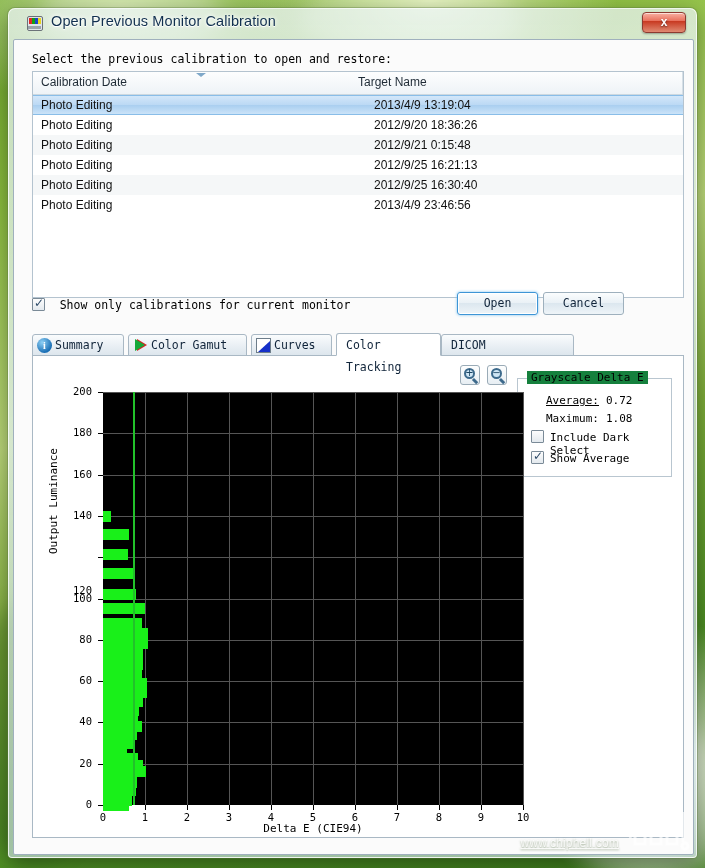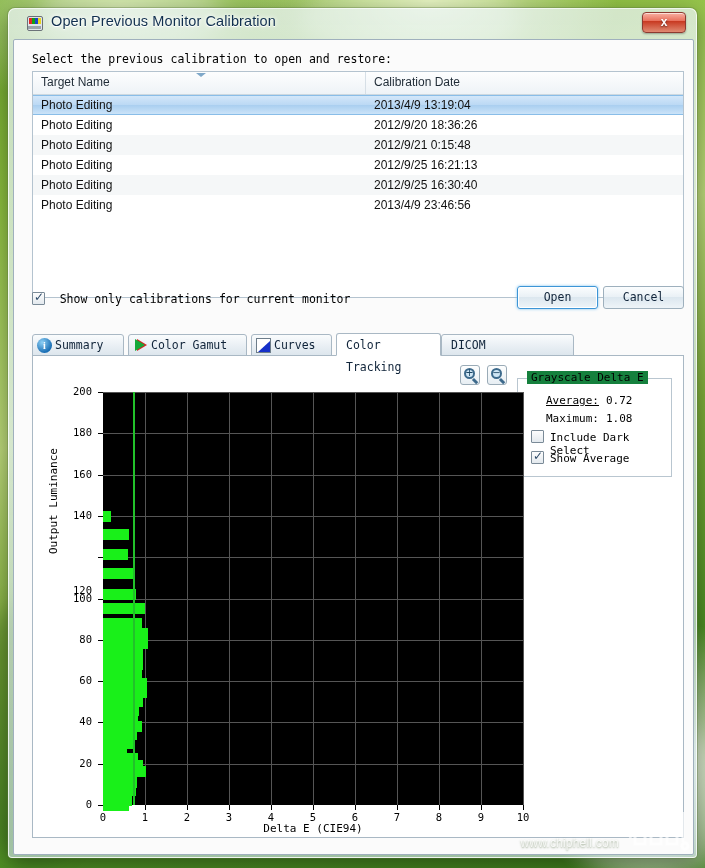--- a/index.html
+++ b/index.html
@@ -76,21 +76,21 @@
     font-family:"Liberation Sans", sans-serif; font-size:12px; color:#111; }
   .lv-row.alt { background:#f5f7f8; }
   .lv-row.sel {
     background:linear-gradient(180deg,#d3e7fa 0%,#bcd9f4 48%,#aacff0 52%,#cbe3f8 100%);
     border-top:1px solid #89bde8; border-bottom:1px solid #89bde8;
   }
   .lv-row .c1 { width:333px; padding-left:8px; }
   .lv-row .c2 { flex:1; padding-left:8px; }
 
   
-  #opt-row { position:absolute; left:18px; top:248px; width:652px; height:22px; }
+  #opt-row { position:absolute; left:18px; top:254px; width:592px; height:22px; }
   .chk { display:inline-block; width:13px; height:13px; border:1px solid #7a8a97;
     background:linear-gradient(180deg,#fdfdfd,#e3e9ee); vertical-align:-2px; position:relative; border-radius:1px; }
   .chk.on:after { content:"✓"; position:absolute; left:1px; top:-3px; font-size:12px; color:#2d4a68; font-family:"DejaVu Sans", sans-serif;}
   .chk-label { font-size:11.5px; color:#000; margin-left:5px; }
   .btn {
     position:absolute; top:-2px; height:23px; width:81px; border-radius:3px;
     font-size:11.5px; text-align:center; line-height:21px; color:#10243a; cursor:pointer;
     background:linear-gradient(180deg,#fbfdfe 0%,#eaf1f6 46%,#dce7ef 50%,#eef4f8 100%);
     border:1px solid #9eb0bd;
   }
@@ -150,21 +150,21 @@
   .ytick { position:absolute; right:0; width:5px; height:1px; background:#000; }
   .ylab { position:absolute; right:8px; font-size:10.5px; color:#000; text-align:right; width:34px; }
   .xtick { position:absolute; top:0; width:1px; height:5px; background:#000; }
   .xlab { position:absolute; top:6px; font-size:10.5px; color:#000; text-align:center; width:24px; }
   #ylabel { position:absolute; left:14px; top:198px; font-size:11px; color:#000;
     transform:rotate(-90deg); transform-origin:left top; white-space:nowrap; }
   #xlabel { position:absolute; left:0; top:466px; width:560px; text-align:center; font-size:11px; color:#000; }
 
   
   #wm-text { position:absolute; right:86px; bottom:18px; font-family:"Liberation Sans",sans-serif;
-    font-size:12px; color:rgba(255,255,255,.82); text-shadow:0 1px 2px rgba(60,90,40,.5); letter-spacing:.2px;}
+    font-size:12px; color:rgba(255,255,255,.82); text-shadow:0 1px 2px rgba(60,90,40,.5); letter-spacing:.2px;text-decoration:underline;}
   #wm-logo { position:absolute; right:8px; bottom:10px; width:74px; height:62px; opacity:.85; }
 </style>
 </head>
 <body>
 
 <div class="bg-blur">
   <i style="left:40px;top:-30px;width:180px;height:90px;background:rgba(255,255,255,.22)"></i>
   <i style="left:300px;top:-20px;width:220px;height:80px;background:rgba(240,255,210,.30)"></i>
   <i style="left:560px;top:720px;width:170px;height:160px;background:rgba(255,255,255,.30)"></i>
   <i style="left:-40px;top:600px;width:150px;height:260px;background:rgba(30,80,20,.25)"></i>
@@ -180,22 +180,22 @@
     <div class="title-text">Open Previous Monitor Calibration</div>
     <div id="close-btn">x</div>
   </div>
 
   <div id="client">
 
     <div class="instruction">Select the previous calibration to open and restore:</div>
 
     <div id="cal-list">
       <div class="lv-head">
+        <div class="col c2">Calibration Date</div>
         <div class="col c1">Target Name</div>
-        <div class="col c2">Calibration Date</div>
         <div class="sort-arrow"></div>
       </div>
       <div class="lv-body">
         <div class="lv-row sel">
           <div class="c1">Photo Editing</div>
           <div class="c2">2013/4/9 13:19:04</div>
         </div>
         <div class="lv-row">
           <div class="c1">Photo Editing</div>
           <div class="c2">2012/9/20 18:36:26</div>

